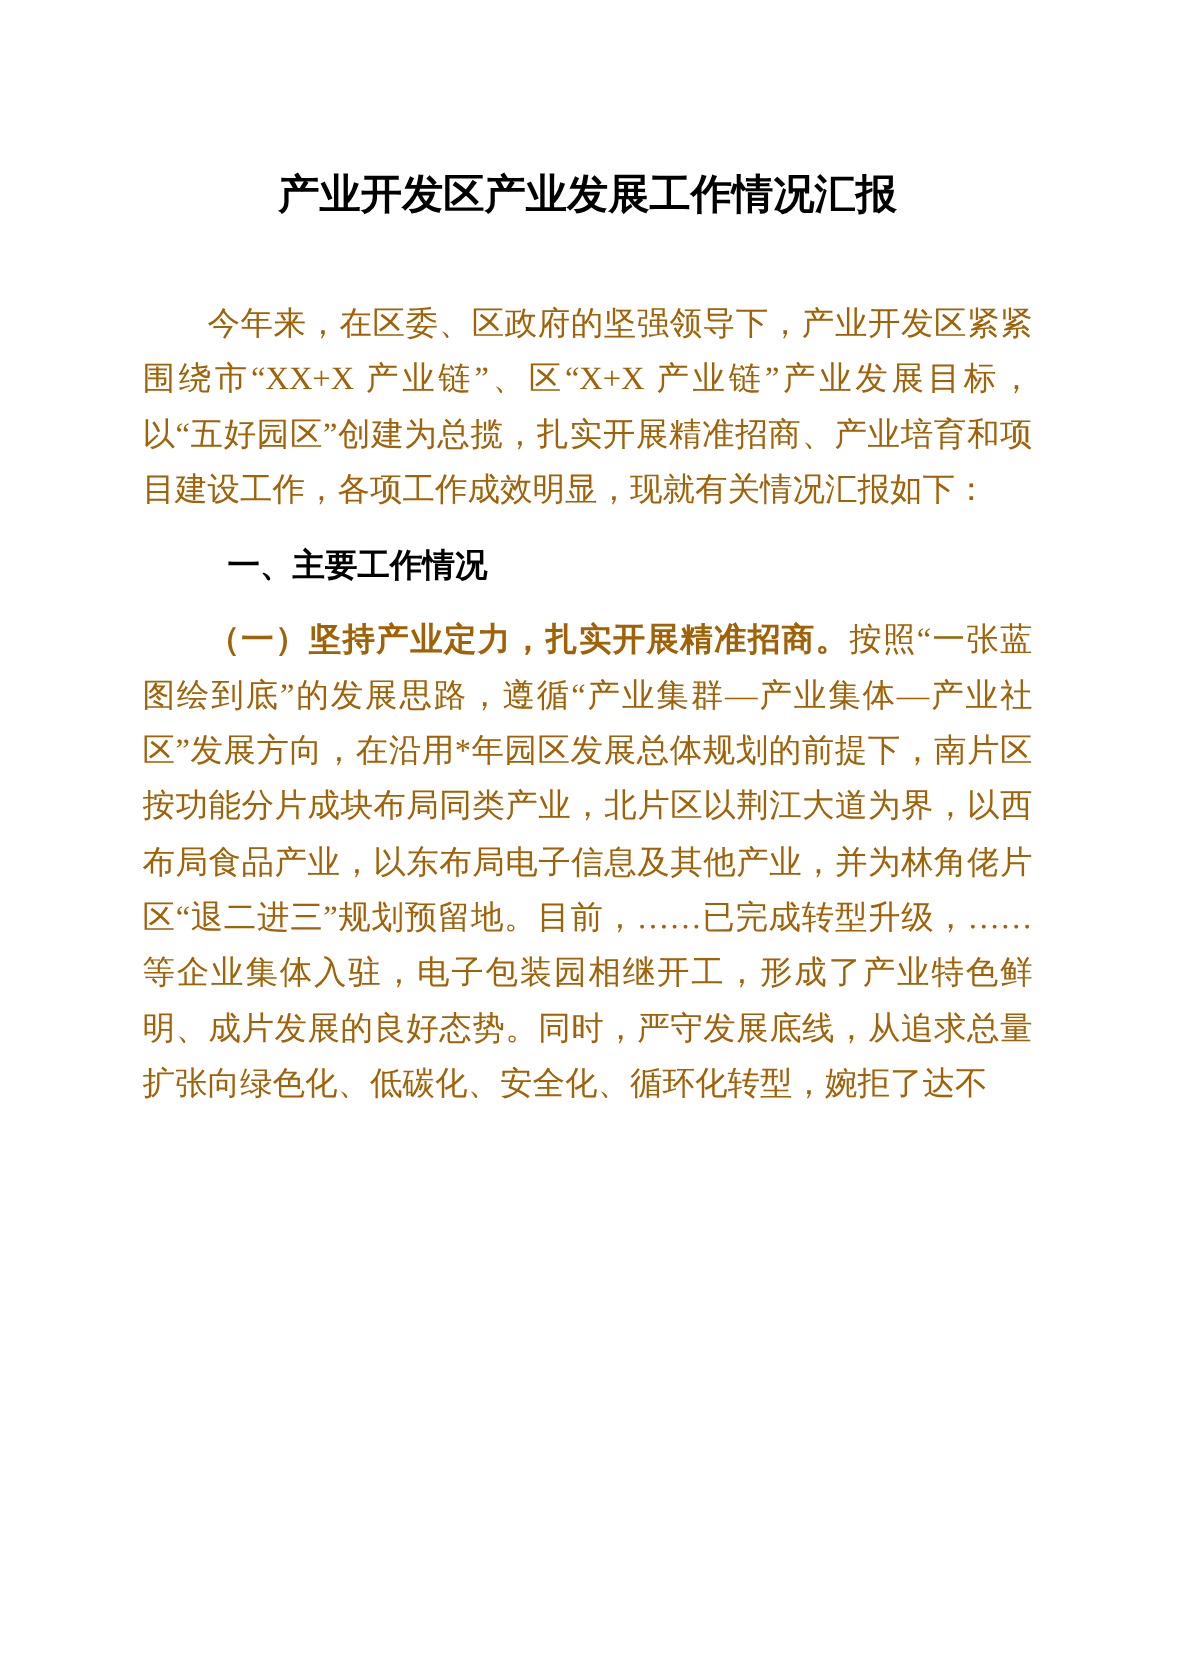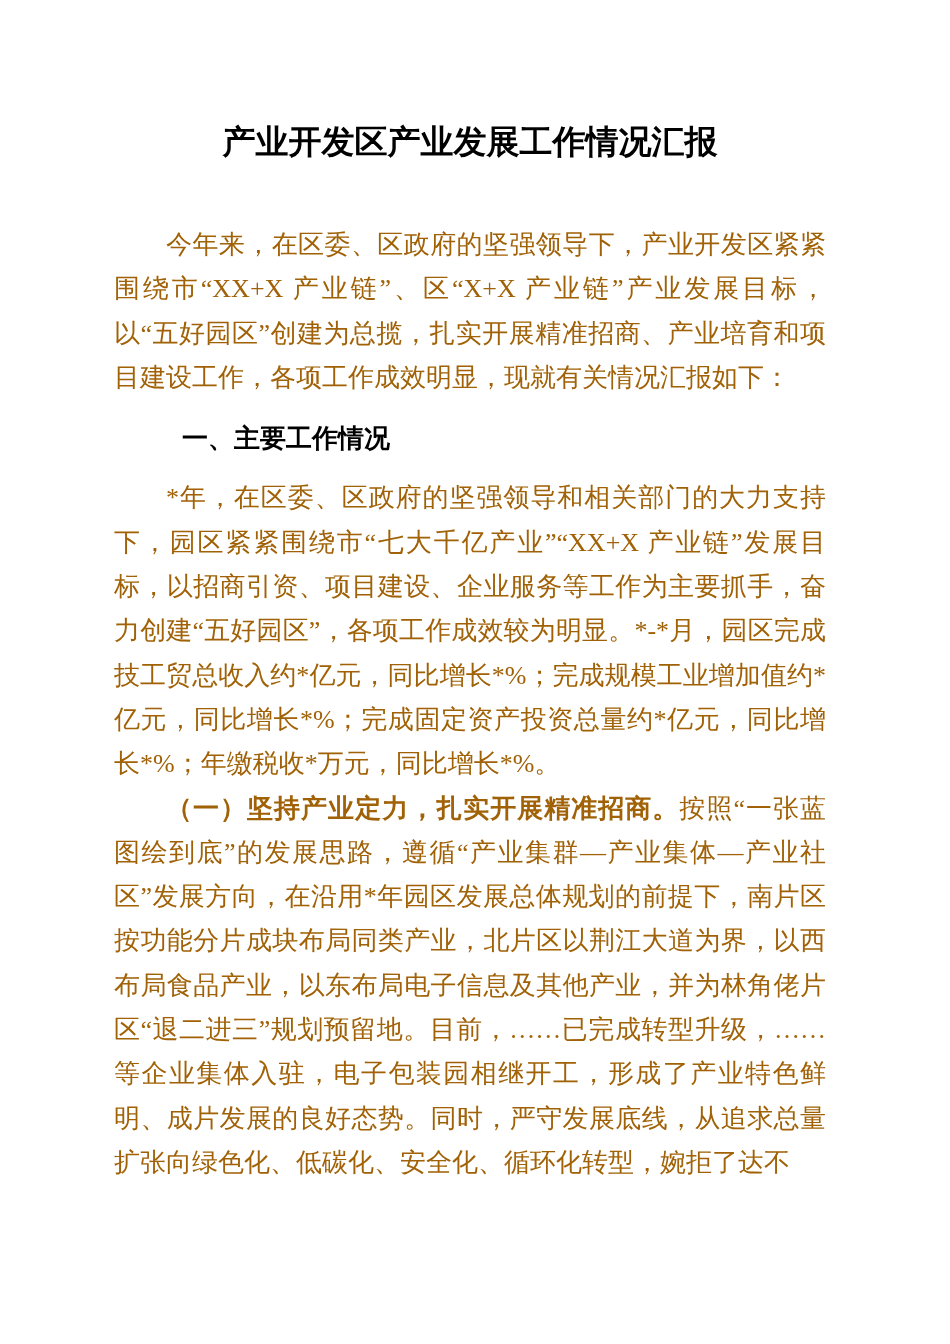--- a/index.html
+++ b/index.html
@@ -10,21 +10,21 @@
   .page {
     position: relative;
     width: 950px;
     height: 1344px;
     background: #ffffff;
     overflow: hidden;
   }
   .content {
     position: absolute;
     left: 114px;
-    top: 120px;
+    top: 134px;
     width: 712px;
   }
   .doc-title {
     font-family: "Liberation Serif", serif;
     font-weight: bold;
     font-size: 33px;
     line-height: 44px;
     text-align: center;
     color: #000000;
     margin: 0 0 59px 0;
@@ -57,18 +57,17 @@
 
 <div class="page">
   <div class="content">
 
     <h1 class="doc-title">产业开发区产业发展工作情况汇报</h1>
 
     <p class="body-para">今年来，在区委、区政府的坚强领导下，产业开发区紧紧围绕市“XX+X 产业链”、区“X+X 产业链”产业发展目标，以“五好园区”创建为总揽，扎实开展精准招商、产业培育和项目建设工作，各项工作成效明显，现就有关情况汇报如下：</p>
 
     <h2 class="section-heading">一、主要工作情况</h2>
 
-    <p class="body-para">*年，在区委、区政府的坚强领导和相关部门的大力支持下，园区紧紧围绕市“七大千亿产业”“XX+X 产业链”发展目标，以招商引资、项目建设、企业服务等工作为主要抓手，奋力创建“五好园区”，各项工作成效较为明显。*-*月，园区完成技工贸总收入约*亿元，同比增长*%；完成规模工业增加值约*亿元，同比增长*%；完成固定资产投资总量约*亿元，同比增长*%；年缴税收*万元，同比增长*%。</p>
 
     <p class="body-para"><span class="lead-bold">（一）坚持产业定力，扎实开展精准招商。</span><span>按照“一张蓝图绘到底”的发展思路，遵循“产业集群—产业集体—产业社区”发展方向，在沿用*年园区发展总体规划的前提下，南片区按功能分片成块布局同类产业，北片区以荆江大道为界，以西布局食品产业，以东布局电子信息及其他产业，并为林角佬片区“退二进三”规划预留地。目前，……已完成转型升级，……等企业集体入驻，电子包装园相继开工，形成了产业特色鲜明、成片发展的良好态势。同时，严守发展底线，从追求总量扩张向绿色化、低碳化、安全化、循环化转型，婉拒了达不</span></p>
 
   </div>
 </div>
 
 </body></html>

